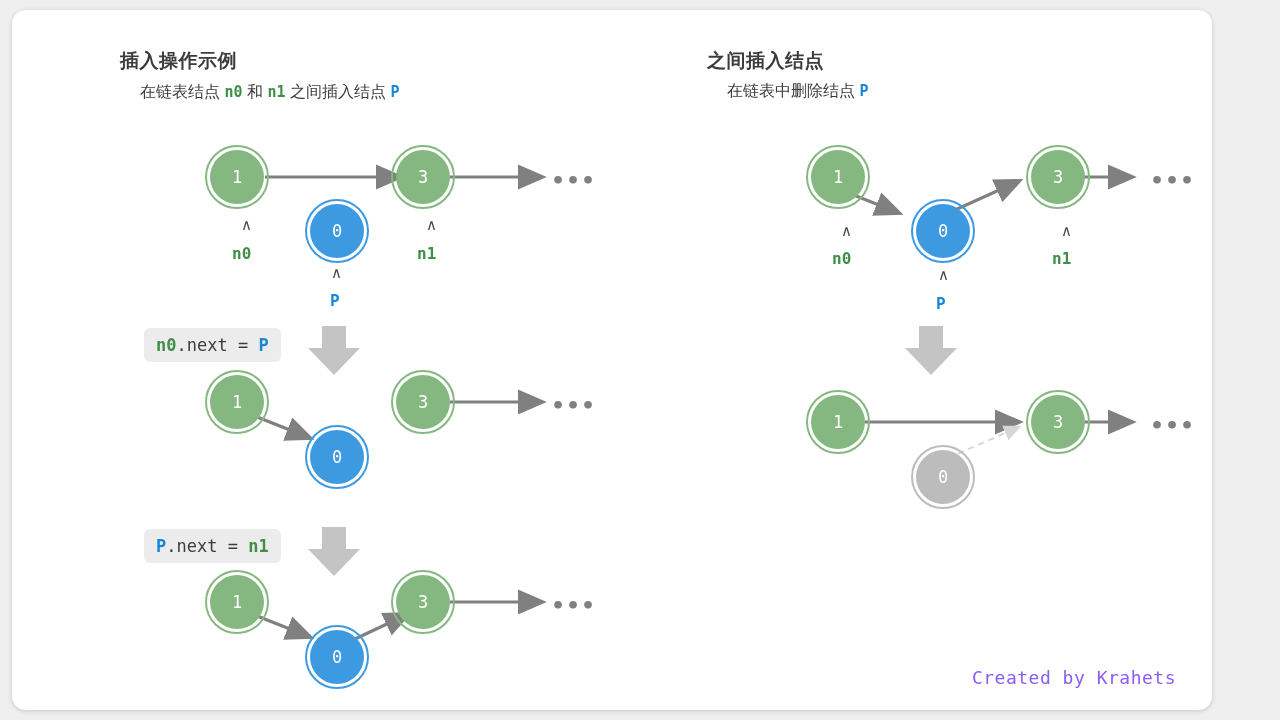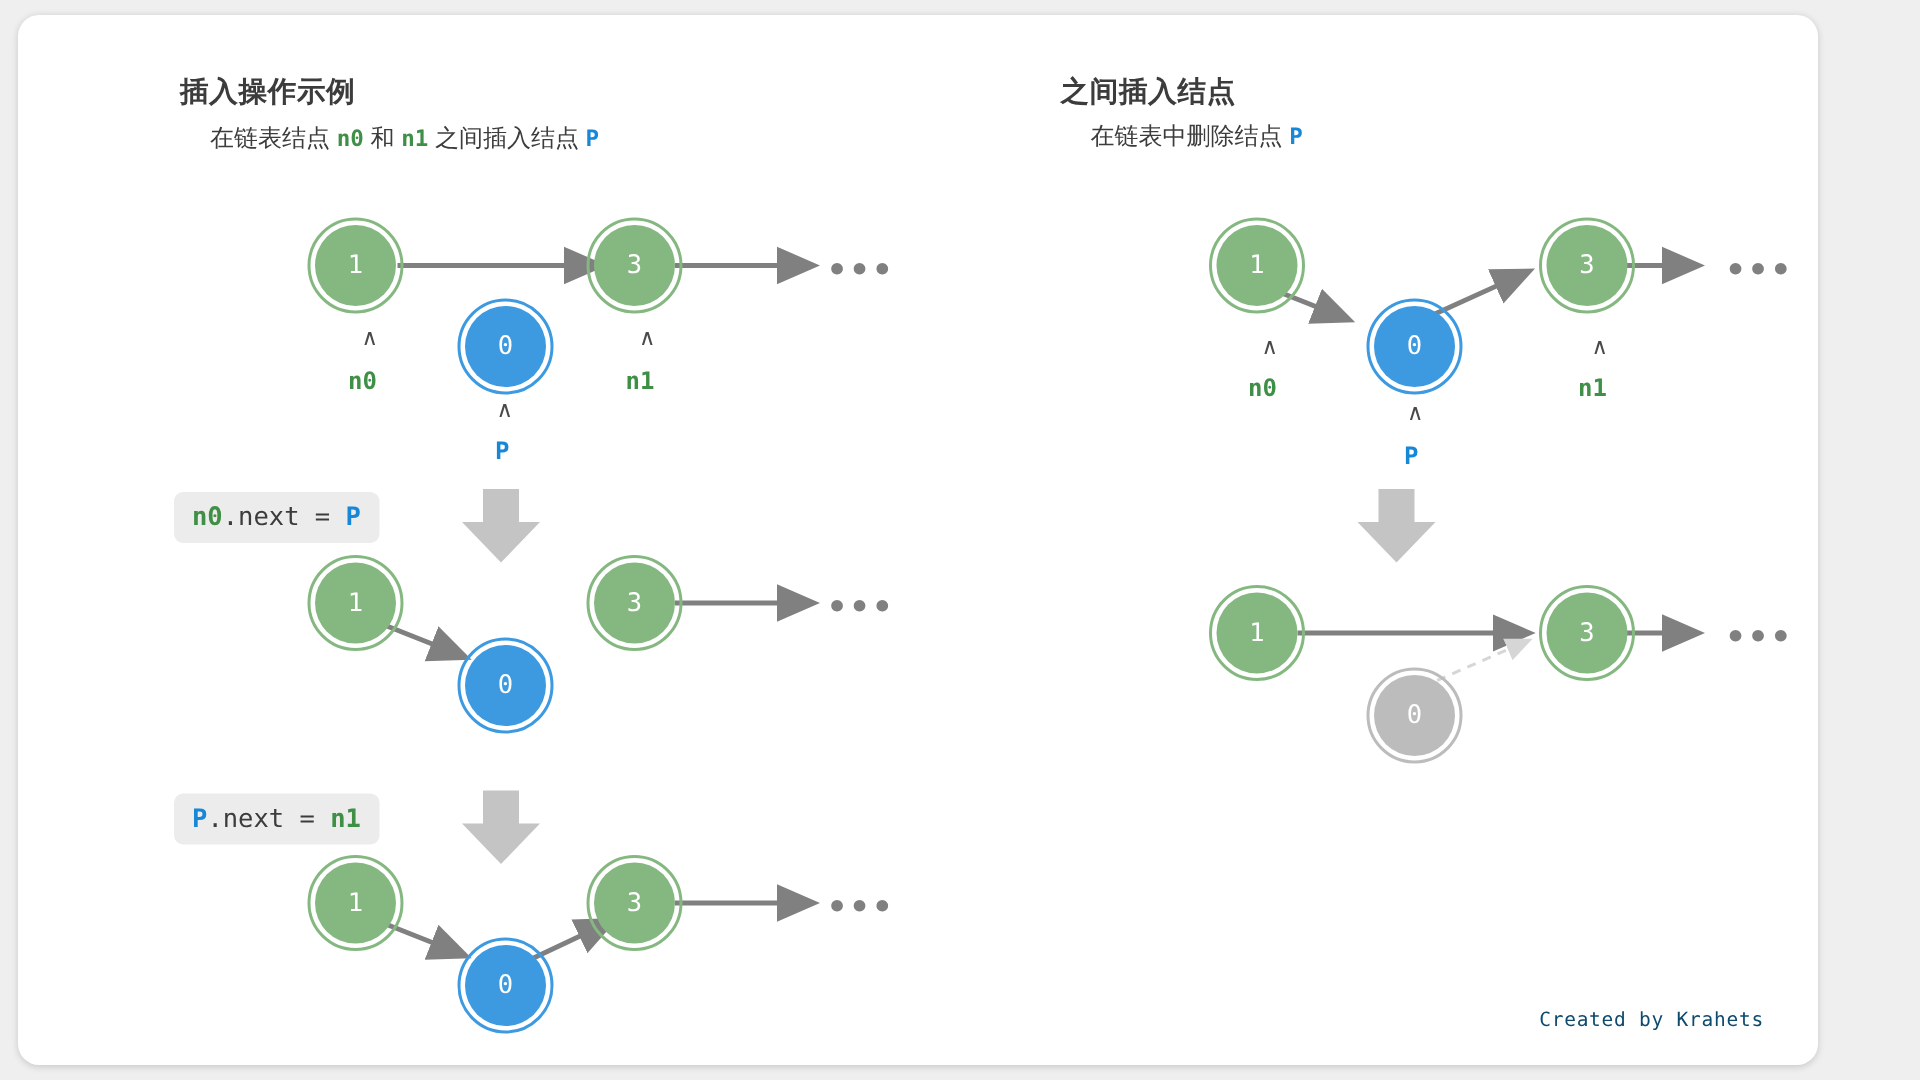--- a/index.html
+++ b/index.html
@@ -85,20 +85,21 @@
   .code-chip{
     position:absolute;
     background:#ececec;
     border-radius:6px;
     padding:7px 12px;
     font-family:"DejaVu Sans Mono","Liberation Mono",monospace;
     font-size:17px;
     color:#3c3c3c;
     white-space:nowrap;
     line-height:1.2;
+    margin-left:28px;
   }
   .code-chip .v-green{color:#3f8f47;font-weight:bold;}
   .code-chip .v-blue{color:#1787d8;font-weight:bold;}
 
   
   .dots{
     position:absolute;
     font-family:"DejaVu Sans","Liberation Sans",sans-serif;
     font-size:22px;
     font-weight:bold;
@@ -107,22 +108,22 @@
     line-height:1;
   }
 
   
   .wires{position:absolute;left:0;top:0;width:1256px;height:700px;pointer-events:none;}
 
   .credit{
     position:absolute;
     right:36px;bottom:22px;
     font-family:"DejaVu Sans Mono","Liberation Mono",monospace;
-    font-size:13px;
-    color:#0c4a6e;
+    font-size:18px;
+    color:#8b5cf6;
     letter-spacing:0.5px;
   }
 </style>
 </head>
 <body>
 
 <div class="card">
 
   <svg class="wires" viewBox="0 0 1256 700">
     <defs>

